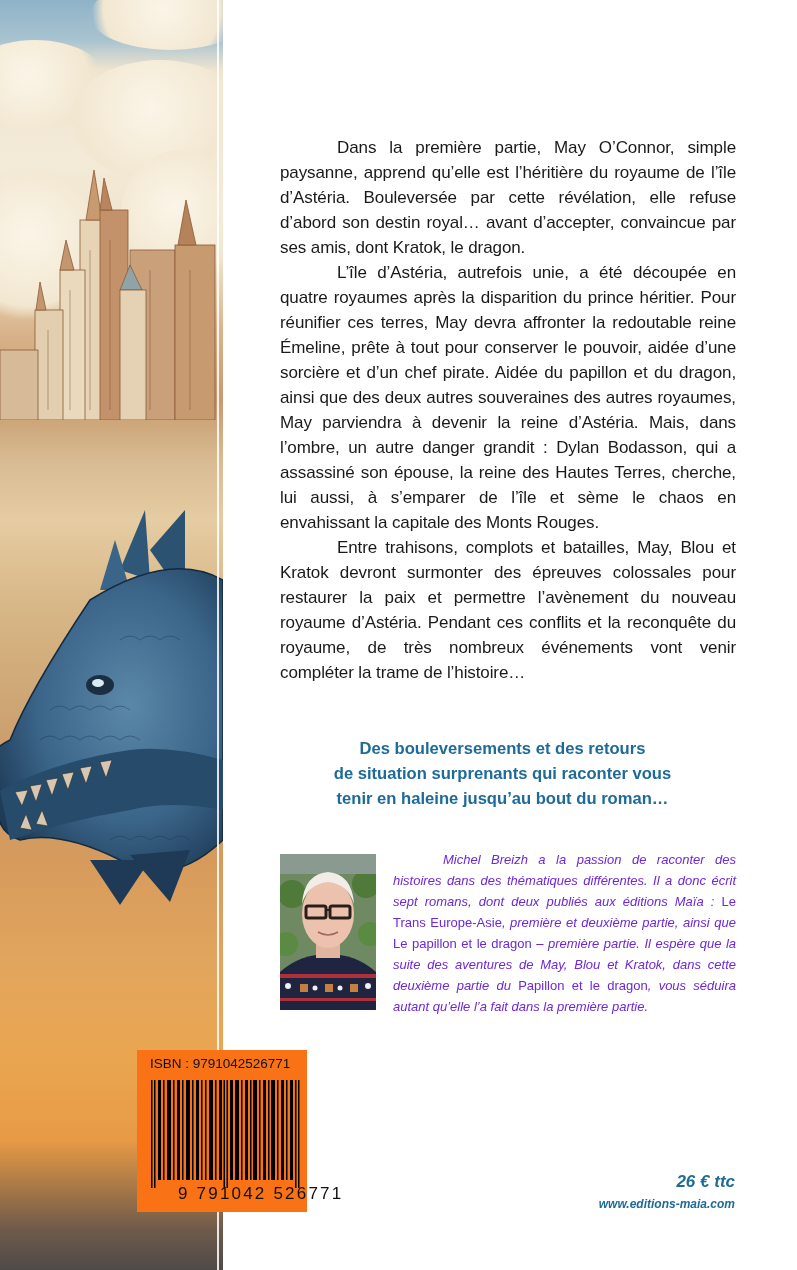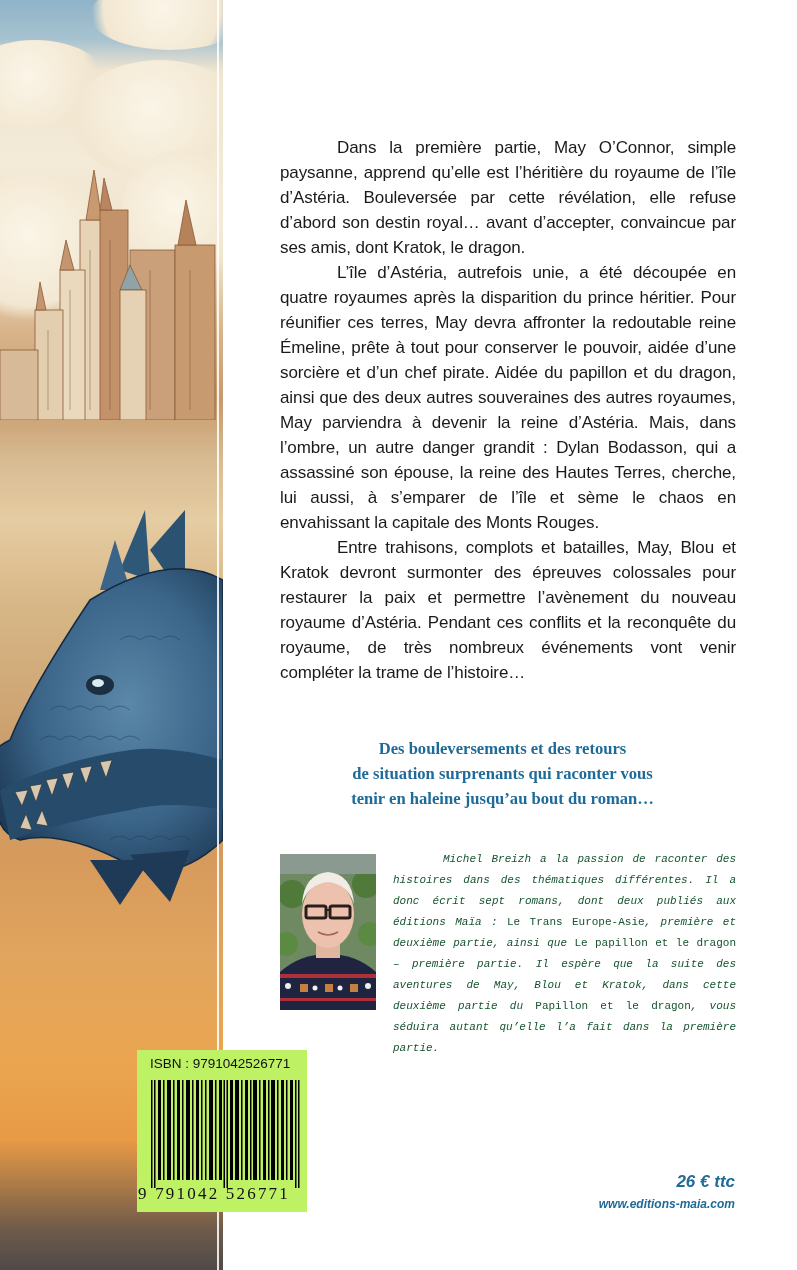--- a/index.html
+++ b/index.html
@@ -40,48 +40,49 @@
     font-size: 17px; line-height: 25px; color: #1a1a1a;
     text-align: justify; letter-spacing: -0.1px;
   }
   .blurb p { margin: 0; text-indent: 57px; }
 
   .tagline {
     position: absolute; left: 270px; top: 736px; width: 465px;
     text-align: center; color: #1e6a98;
     font-weight: bold; font-size: 16.6px; line-height: 25px;
   }
-  .tagline div { white-space: nowrap; font-family: Liberation Serif, serif; }
+  .tagline div { white-space: nowrap; }
 
   .author-photo {
     position: absolute; left: 280px; top: 854px; width: 96px; height: 156px;
     overflow: hidden; background: #5d7a55;
   }
   .author-bio {
     position: absolute; left: 393px; top: 849px; width: 343px;
-    font-size: 11px; line-height: 21px; color: #14532d;
-    text-align: justify; font-style: italic; font-family: Liberation Mono, monospace;
+    font-size: 13px; line-height: 21px; color: #6d28d9;
+    text-align: justify; font-style: italic;
   }
   .author-bio .upright { font-style: normal; }
   .author-bio .indent { display: inline-block; width: 50px; }
 
   .isbn-box {
     position: absolute; left: 137px; top: 1050px; width: 170px; height: 162px;
-    background: #bef264;
+    background: #f97316;
   }
   .isbn-label {
     position: absolute; left: 13px; top: 6px; font-size: 13.5px; color: #111; white-space: nowrap;
   }
   .barcode {
     position: absolute; left: 8px; top: 30px; width: 160px; height: 108px;
   }
   .barcode-digits {
-    position: absolute; left: 1px; top: 134px; font-family: Liberation Serif, serif;
+    position: absolute; left: 1px; top: 134px; font-family: Liberation Sans, sans-serif;
     font-size: 17px; letter-spacing: 2.2px; color: #111; white-space: nowrap;
     background: transparent;
+    padding-left: 40px;
   }
 
   .price {
     position: absolute; right: 62px; top: 1172px;
     font-weight: bold; font-style: italic; color: #1e6a98; font-size: 17px;
   }
   .website {
     position: absolute; right: 62px; top: 1197px;
     font-weight: bold; font-style: italic; color: #1e6a98; font-size: 12px;
   }

